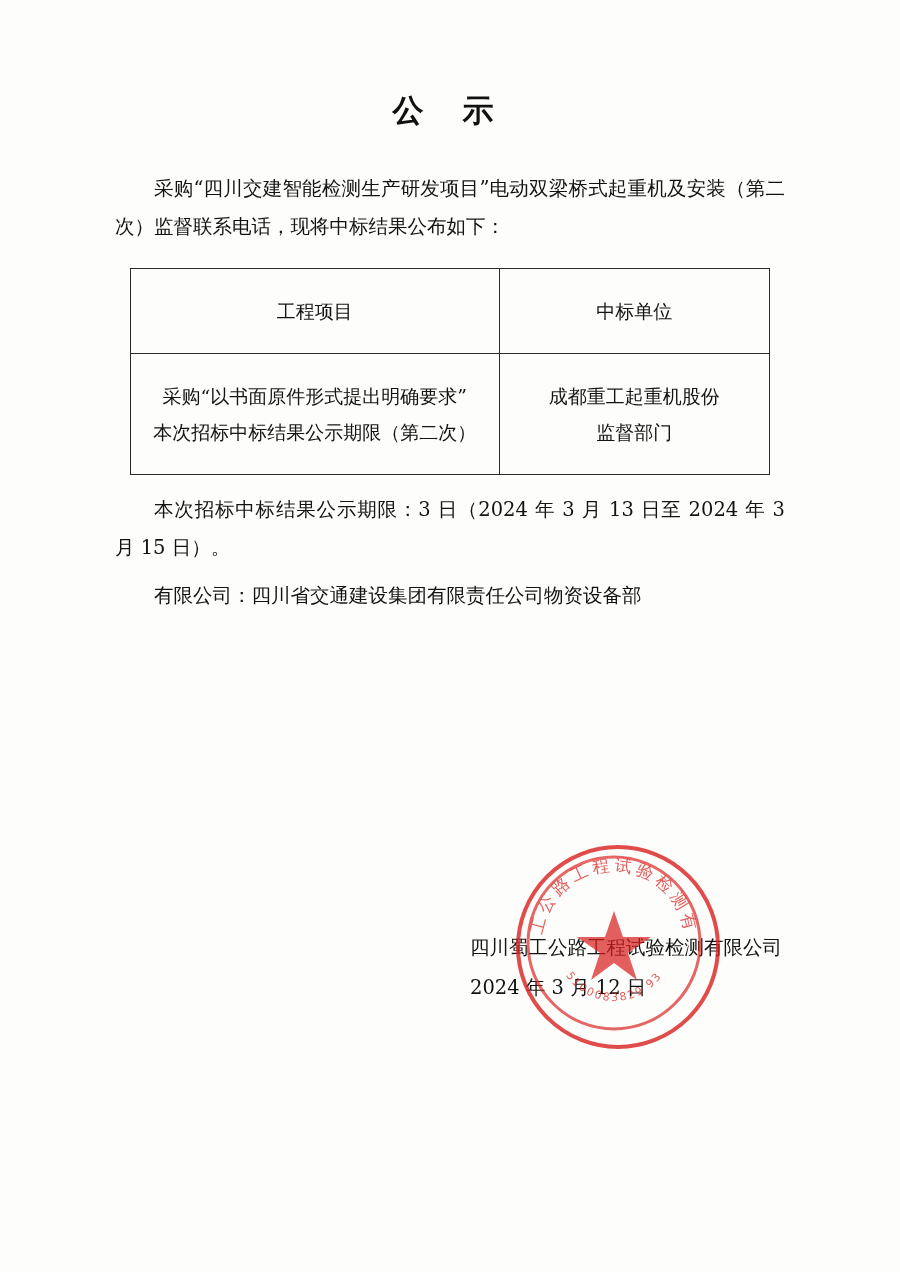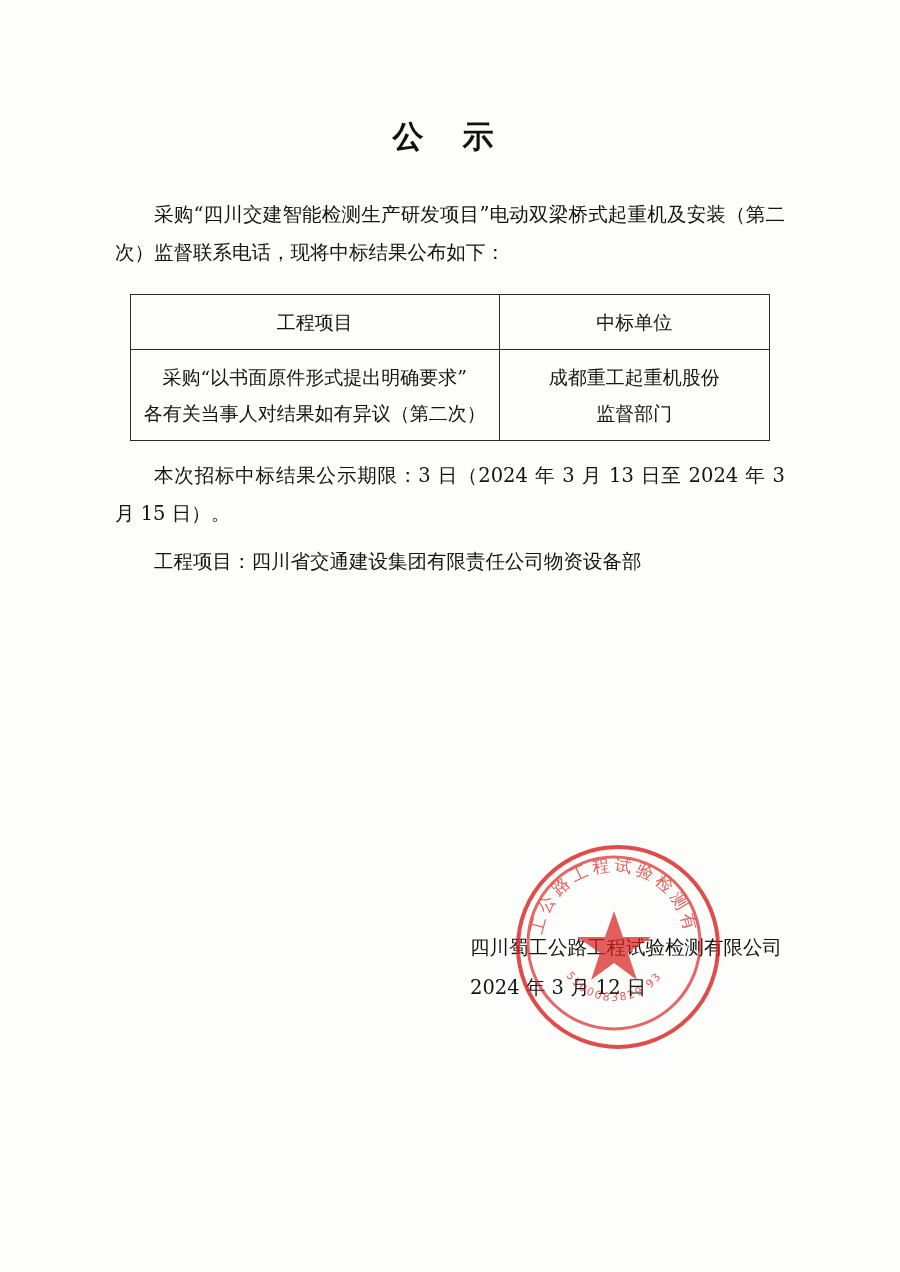--- a/index.html
+++ b/index.html
@@ -19,21 +19,21 @@
     position: absolute;
     inset: 0;
     background: #fdfdfb;
   }
   .doc-title {
     text-align: center;
     font-size: 31px;
     font-weight: bold;
     letter-spacing: 14px;
     margin: 0;
-    padding-top: 116px;
+    padding-top: 90px;
     color: #111;
     font-family: "DejaVu Serif", "Liberation Serif", serif;
   }
   .body-block {
     margin: 0 auto;
     width: 670px;
     padding-top: 38px;
   }
   p.para {
     font-size: 19.5px;
@@ -49,21 +49,21 @@
     width: 640px;
     margin: 22px auto 16px auto;
     table-layout: fixed;
   }
   table.result-table td, table.result-table th {
     border: 1px solid #2a2a2a;
     font-size: 19px;
     font-weight: normal;
     text-align: center;
     vertical-align: middle;
-    padding: 9px 6px;
+    padding: 24px 6px;
     line-height: 36px;
     color: #131313;
   }
   table.result-table th {
     height: 34px;
   }
   .col-a { width: 58%; }
   .col-b { width: 42%; }
   .cell-lines span { display: block; }
   .sign-block {
@@ -110,35 +110,35 @@
       <thead>
         <tr>
           <th class="col-a">工程项目</th>
           <th class="col-b">中标单位</th>
         </tr>
       </thead>
       <tbody>
         <tr>
           <td class="cell-lines">
             <span>采购“以书面原件形式提出明确要求”</span>
-            <span>各有关当事人对结果如有异议（第二次）</span>
+            <span>本次招标中标结果公示期限（第二次）</span>
           </td>
           <td class="cell-lines">
             <span>成都重工起重机股份</span>
             <span>监督部门</span>
           </td>
         </tr>
       </tbody>
     </table>
 
     <p class="para">本次招标中标结果公示期限：3 日（2024 年 3 月 13 日至 2024 年 3 月 15 日）。</p>
 
     <div class="spacer-tiny"></div>
 
-    <p class="para"><span>工程项目：</span><span>四川省交通建设集团有限责任公司物资设备部</span></p>
+    <p class="para"><span>有限公司：</span><span>四川省交通建设集团有限责任公司物资设备部</span></p>
 
 
   </div>
 
   <div class="sign-block">
     <div>四川蜀工公路工程试验检测有限公司</div>
     <div>2024 年 3 月 12 日</div>
   </div>
 
   <div class="stamp">

